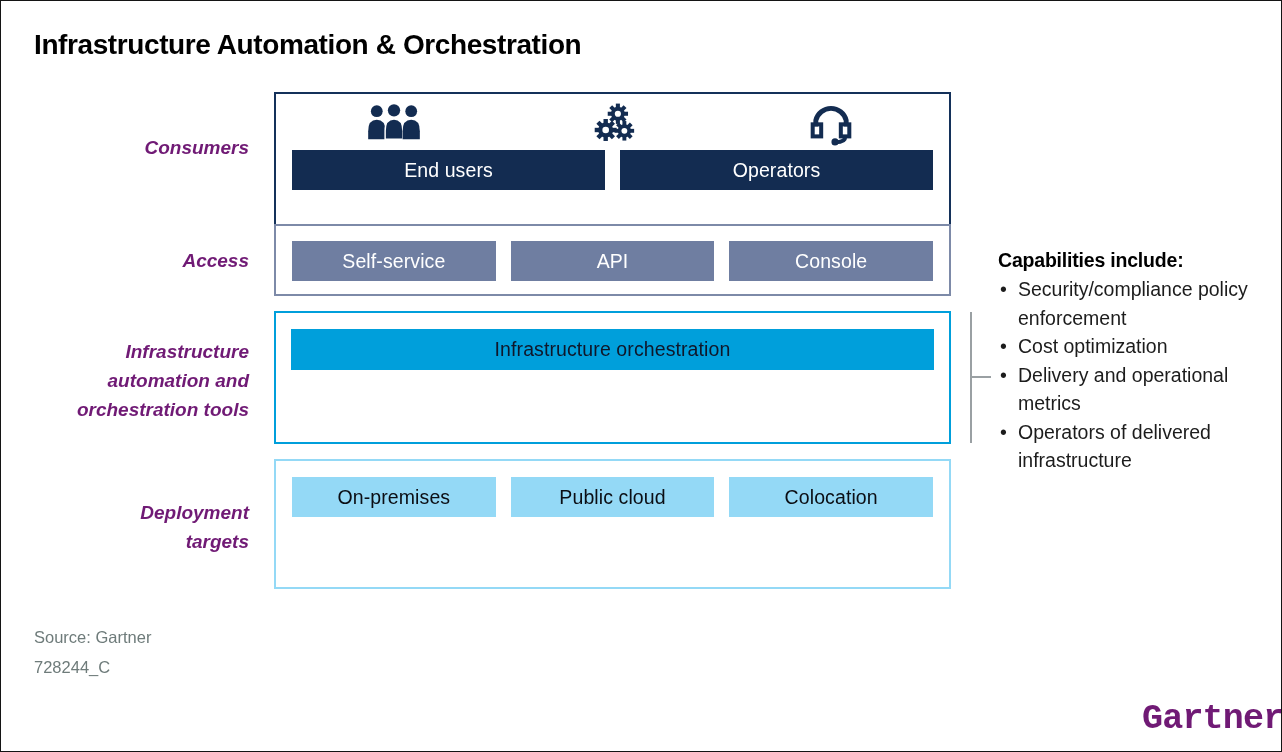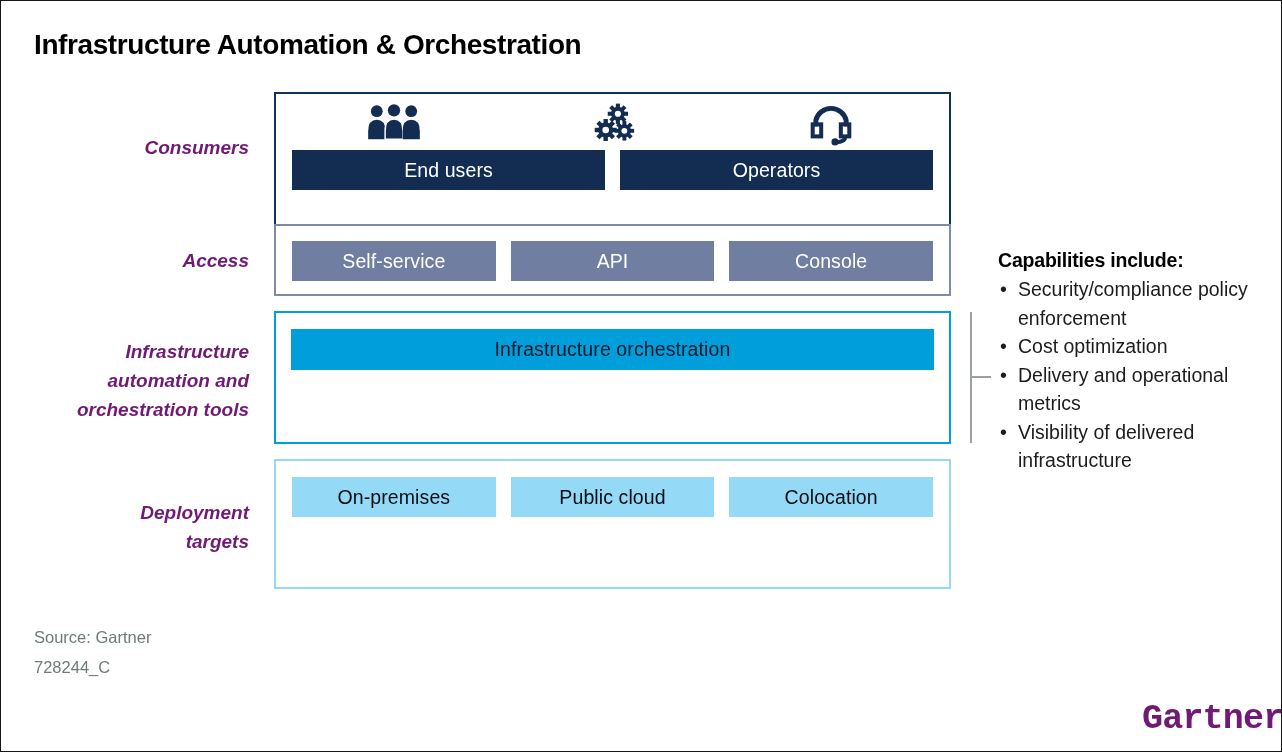--- a/index.html
+++ b/index.html
@@ -164,21 +164,21 @@
 
   <div class="bracket-v"></div>
   <div class="bracket-tick"></div>
 
   <div class="capabilities">
     <h3>Capabilities include:</h3>
     <ul>
       <li><span class="marker">•</span><span>Security/compliance policy enforcement</span></li>
       <li><span class="marker">•</span><span>Cost optimization</span></li>
       <li><span class="marker">•</span><span>Delivery and operational metrics</span></li>
-      <li><span class="marker">•</span><span>Visibility of delivered infrastructure</span></li>
+      <li><span class="marker">•</span><span>Operators of delivered infrastructure</span></li>
     </ul>
   </div>
 
   <div class="source">
     <div>Source: Gartner</div>
     <div>728244_C</div>
   </div>
 
   <div class="logo"><span>Gartner</span><span class="tm">®</span></div>
 

